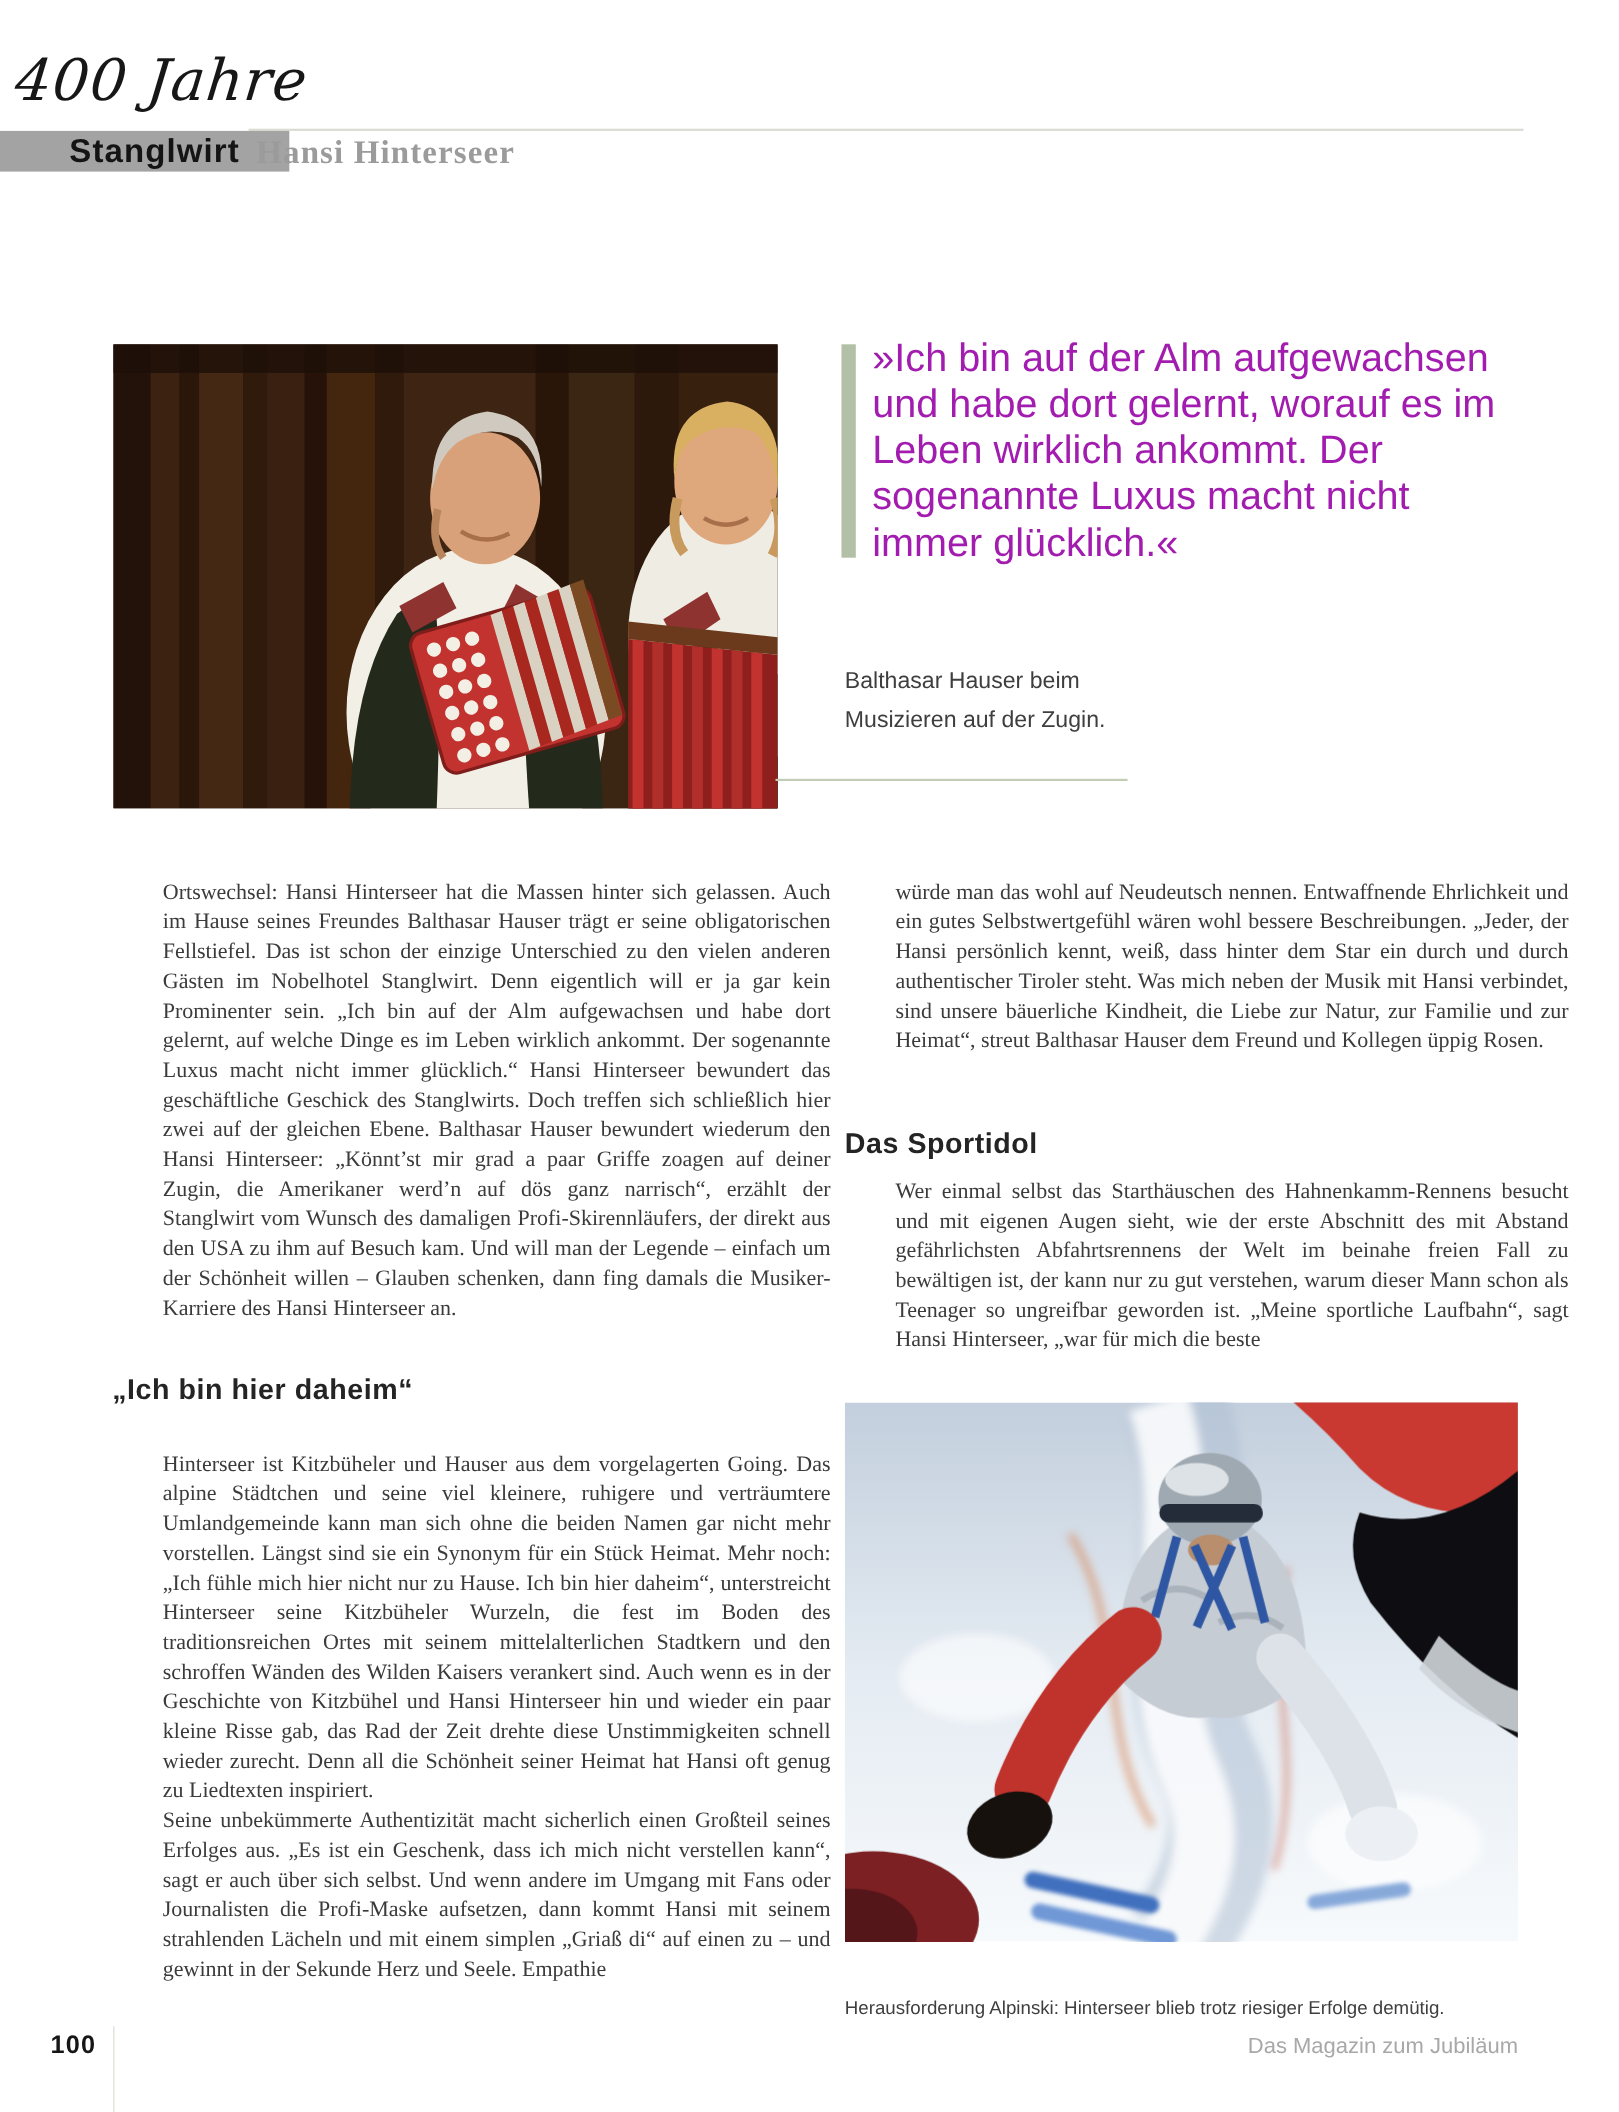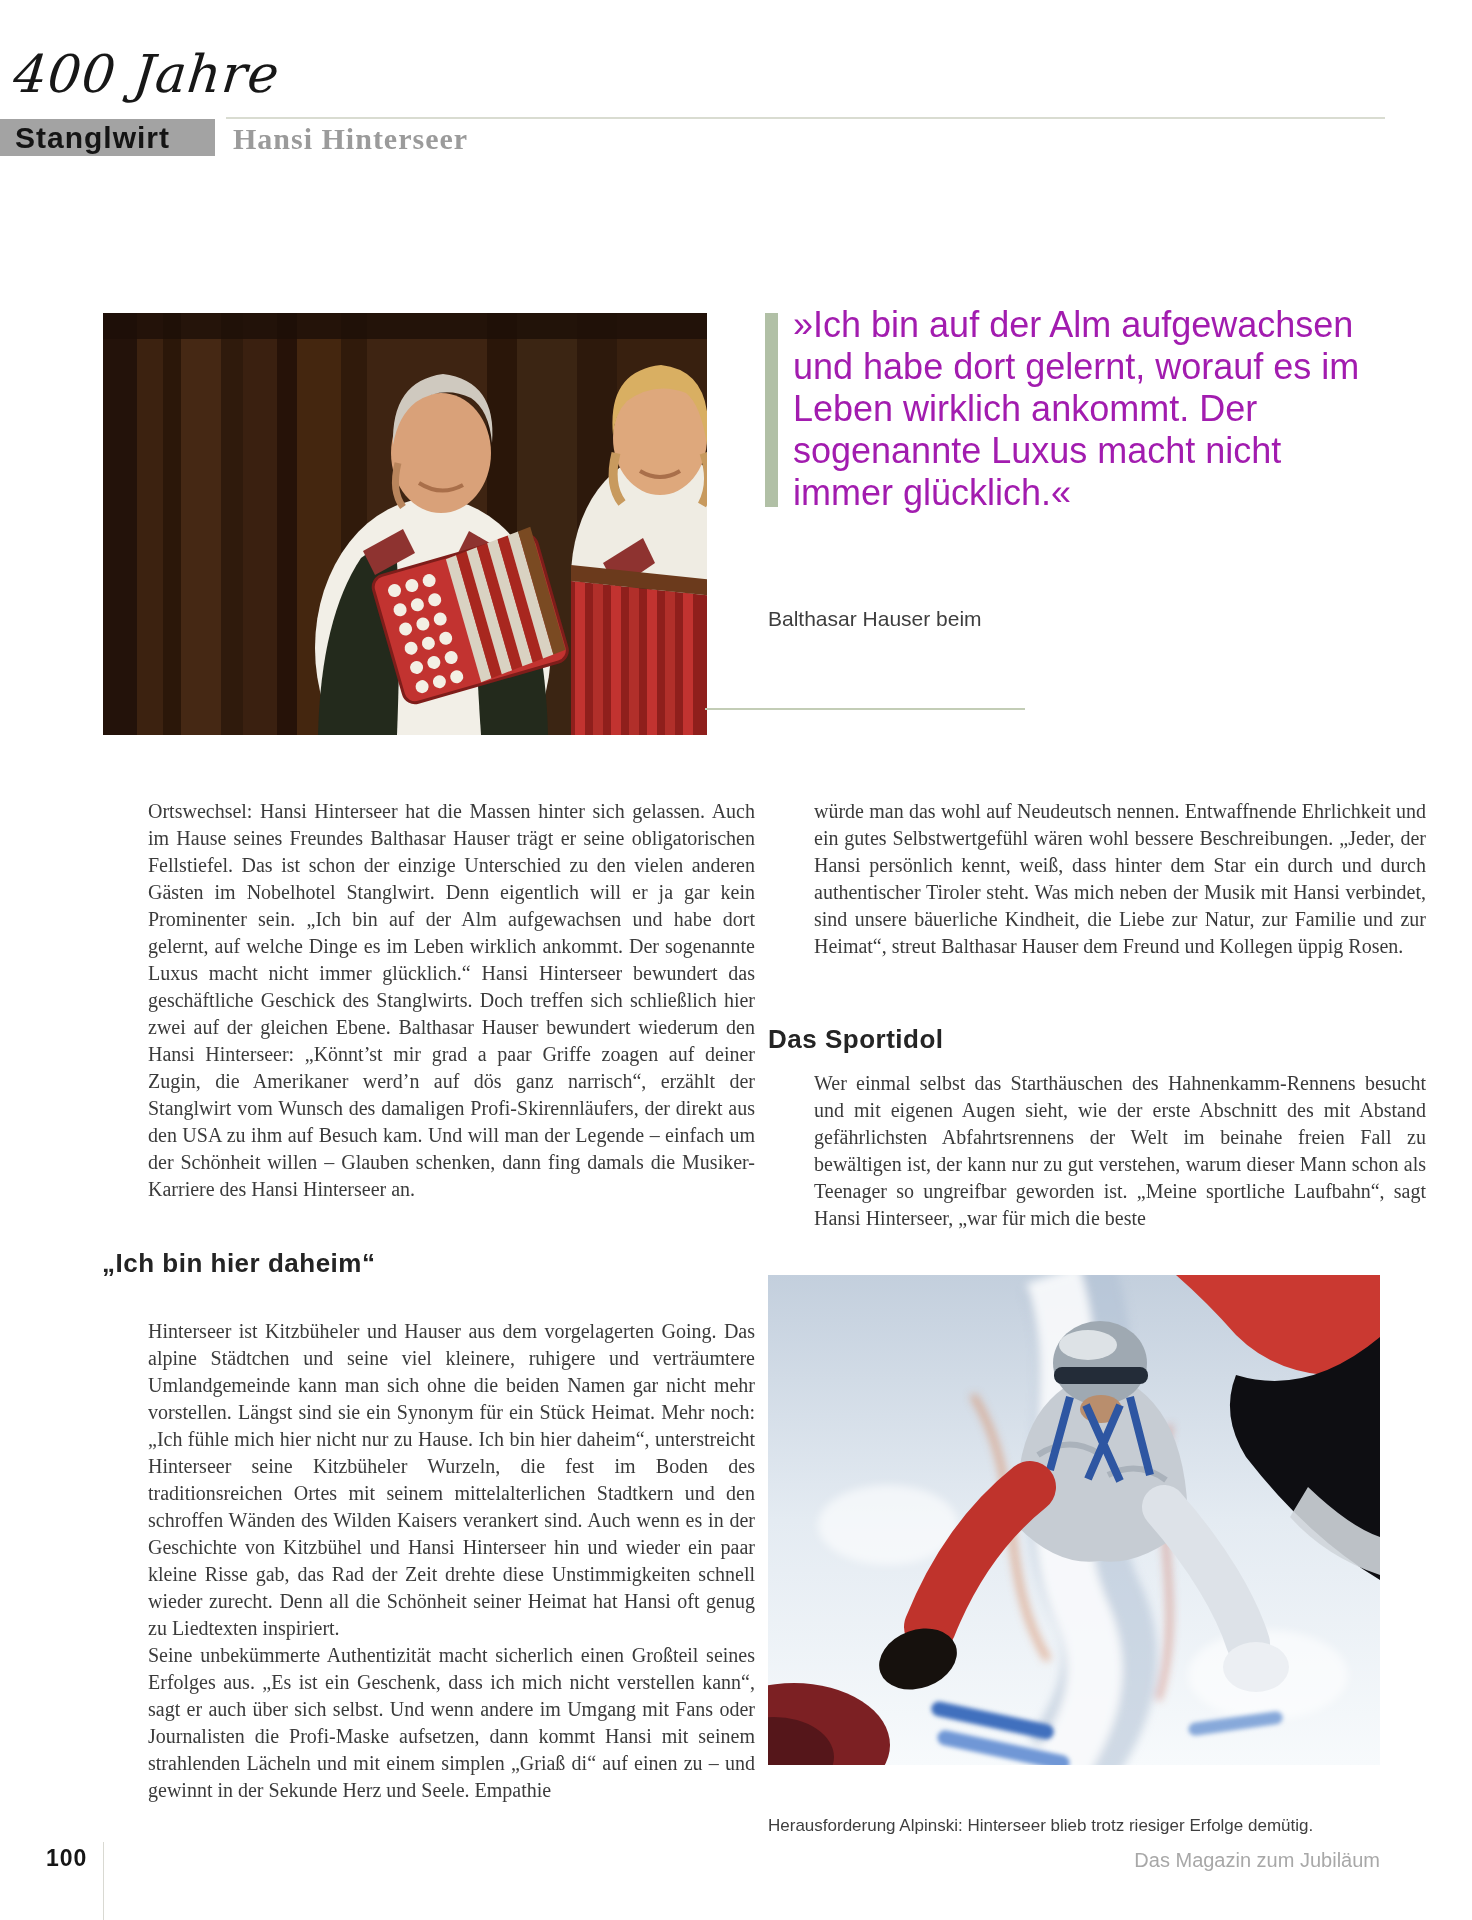--- a/index.html
+++ b/index.html
@@ -11,21 +11,21 @@
 
   
   .series{
     left:14px;top:44px;width:280px;
     font-family:"DejaVu Serif",serif;font-style:italic;font-size:52px;color:#171717;
     letter-spacing:1px;transform:skewX(-6deg);
   }
   .header-rule{left:226px;top:117px;width:1159px;height:2px;background:#d9dcd1;}
   .brand-box{
     left:0;top:119px;width:215px;height:37px;background:#a3a3a3;
-    display:flex;align-items:center;
+    display:flex;align-items:center;padding-left:48px;
   }
   .brand-box span{
     font-size:30px;font-weight:bold;color:#141414;letter-spacing:1px;padding-left:15px;
   }
   .article-title{left:233px;top:122px;font-size:30px;font-weight:bold;color:#9b9b9b;letter-spacing:1px;font-family:Liberation Serif, serif;}
 
   
   .photo1{left:103px;top:313px;width:604px;height:422px;}
   .photo2{left:768px;top:1275px;width:612px;height:490px;}
   .photo1 svg,.photo2 svg{display:block;width:100%;height:100%;}
@@ -160,20 +160,21 @@
       </g>
     </g>
   </svg>
 </div>
 
 <div class="abs quote-bar"></div>
 <div class="abs quote-text">»Ich bin auf der Alm aufgewachsen und habe dort gelernt, worauf es im Leben wirklich ankommt. Der sogenannte Luxus macht nicht immer glücklich.«</div>
 
 <div class="abs caption1">
   <div>Balthasar Hauser beim</div>
+  <div>Musizieren auf der Zugin.</div>
 </div>
 <div class="abs caption-rule"></div>
 
 <div class="abs bodytext col-left lc-p1">
   <p>Ortswechsel: Hansi Hinterseer hat die Massen hinter sich gelassen. Auch im Hause seines Freundes Balthasar Hauser trägt er seine obligatorischen Fellstiefel. Das ist schon der einzige Unterschied zu den vielen anderen Gästen im Nobelhotel Stanglwirt. Denn eigentlich will er ja gar kein Prominenter sein. „Ich bin auf der Alm aufgewachsen und habe dort gelernt, auf welche Dinge es im Leben wirklich ankommt. Der sogenannte Luxus macht nicht immer glücklich.“ Hansi Hinterseer bewundert das geschäftliche Geschick des Stanglwirts. Doch treffen sich schließlich hier zwei auf der gleichen Ebene. Balthasar Hauser bewundert wiederum den Hansi Hinterseer: „Könnt’st mir grad a paar Griffe zoagen auf deiner Zugin, die Amerikaner werd’n auf dös ganz narrisch“, erzählt der Stanglwirt vom Wunsch des damaligen Profi-Skirennläufers, der direkt aus den USA zu ihm auf Besuch kam. Und will man der Legende – einfach um der Schönheit willen – Glauben schenken, dann fing damals die Musiker-Karriere des Hansi Hinterseer an.</p>
 </div>
 <div class="abs lc-h1">„Ich bin hier daheim“</div>
 <div class="abs bodytext col-left lc-p2">
   <p>Hinterseer ist Kitzbüheler und Hauser aus dem vorgelagerten Going. Das alpine Städtchen und seine viel kleinere, ruhigere und verträumtere Umlandgemeinde kann man sich ohne die beiden Namen gar nicht mehr vorstellen. Längst sind sie ein Synonym für ein Stück Heimat. Mehr noch: „Ich fühle mich hier nicht nur zu Hause. Ich bin hier daheim“, unterstreicht Hinterseer seine Kitzbüheler Wurzeln, die fest im Boden des traditionsreichen Ortes mit seinem mittelalterlichen Stadtkern und den schroffen Wänden des Wilden Kaisers verankert sind. Auch wenn es in der Geschichte von Kitzbühel und Hansi Hinterseer hin und wieder ein paar kleine Risse gab, das Rad der Zeit drehte diese Unstimmigkeiten schnell wieder zurecht. Denn all die Schönheit seiner Heimat hat Hansi oft genug zu Liedtexten inspiriert.</p>
   <p>Seine unbekümmerte Authentizität macht sicherlich einen Großteil seines Erfolges aus. „Es ist ein Geschenk, dass ich mich nicht verstellen kann“, sagt er auch über sich selbst. Und wenn andere im Umgang mit Fans oder Journalisten die Profi-Maske aufsetzen, dann kommt Hansi mit seinem strahlenden Lächeln und mit einem simplen „Griaß di“ auf einen zu – und gewinnt in der Sekunde Herz und Seele. Empathie</p>

